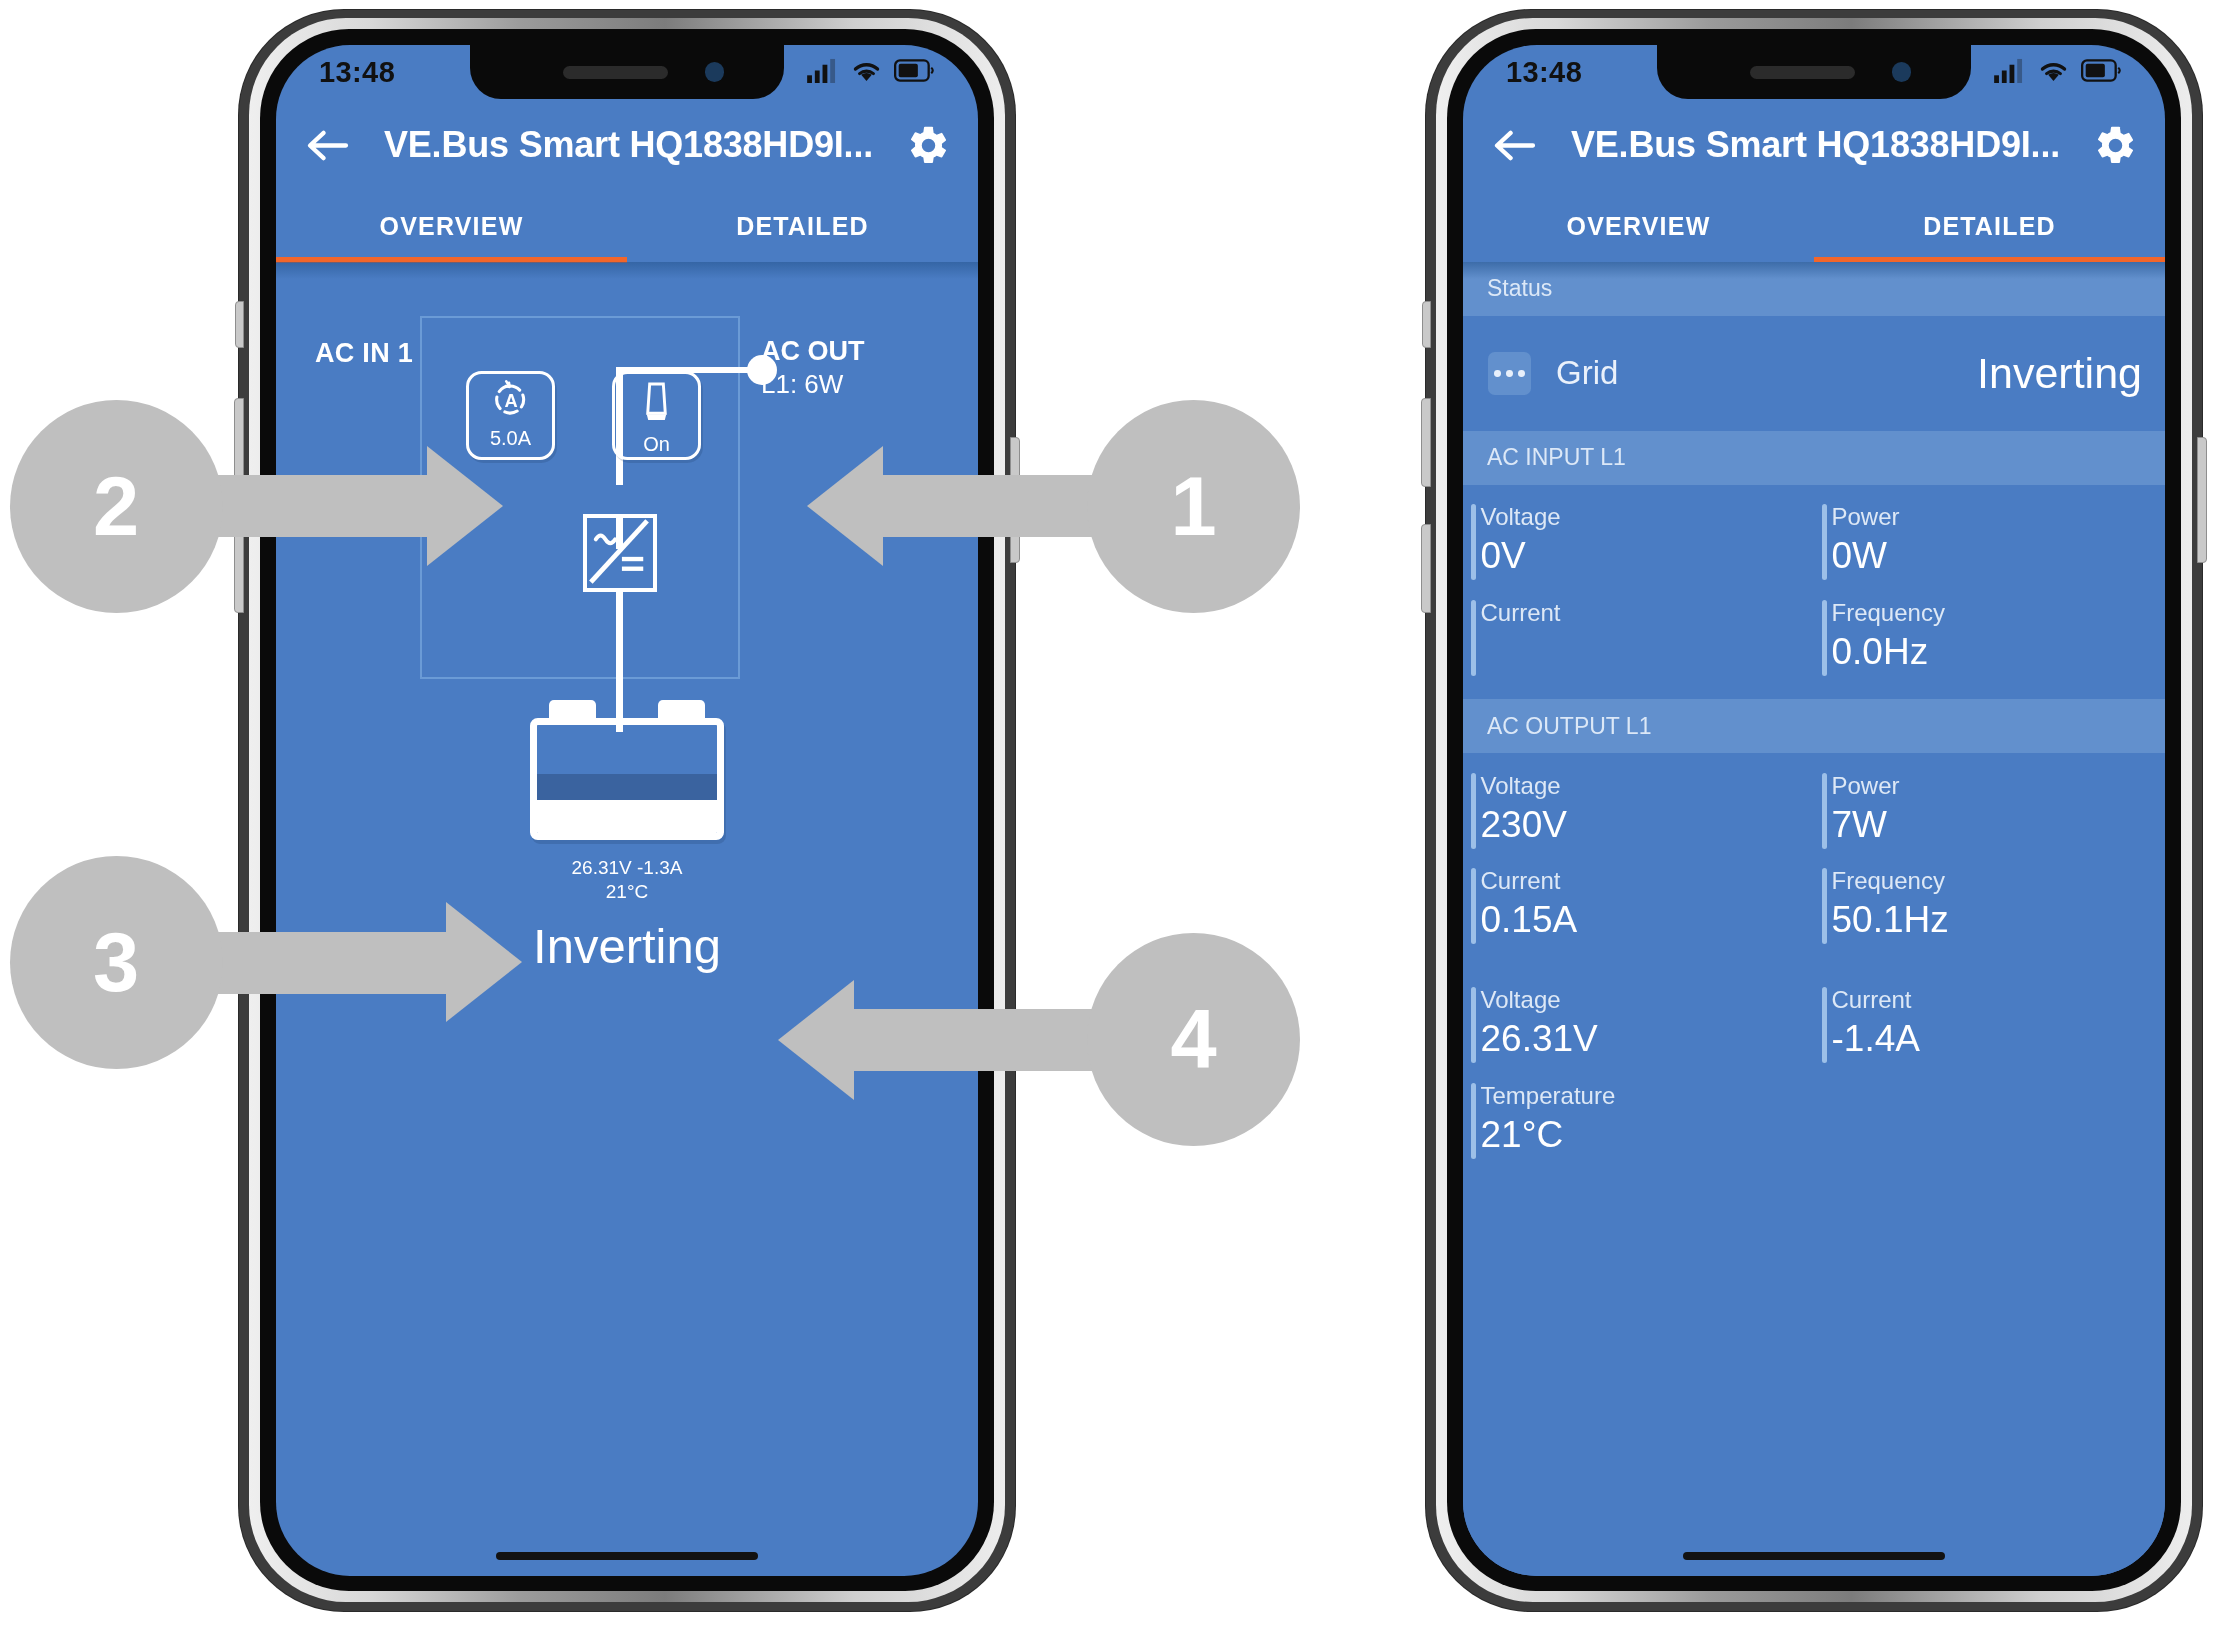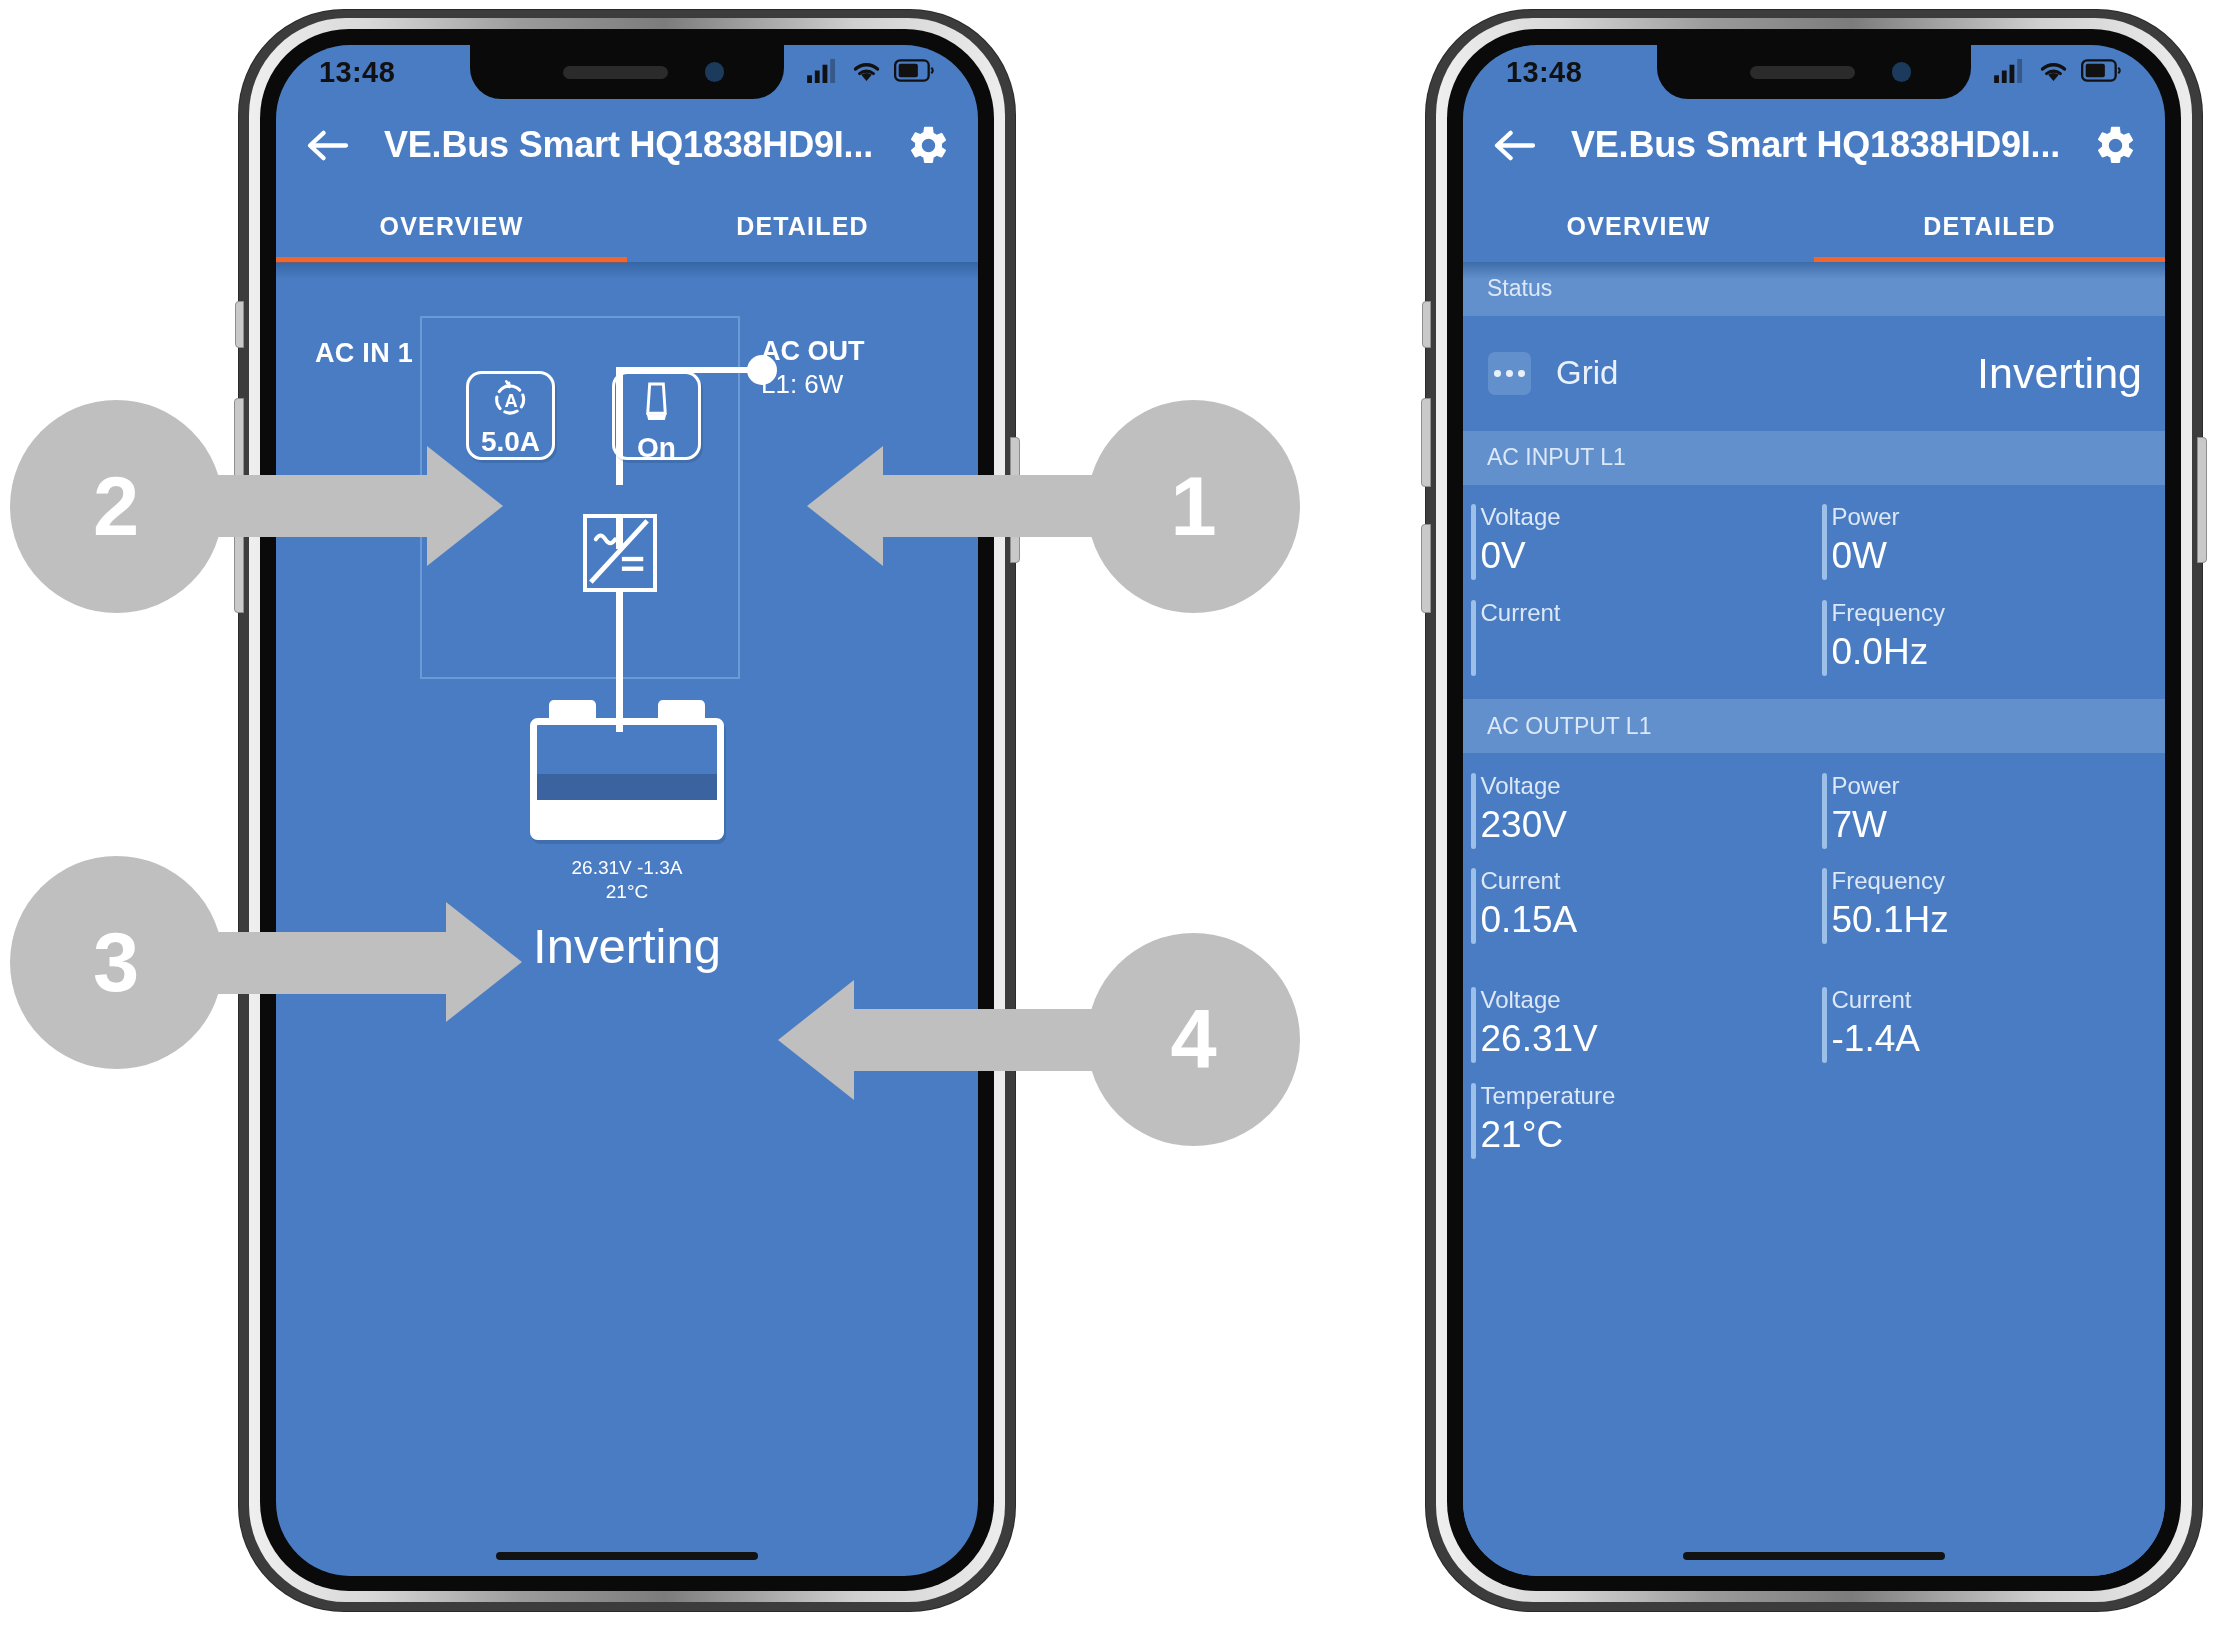--- a/index.html
+++ b/index.html
@@ -117,21 +117,21 @@
     font-size: 27px; font-weight: 700; line-height: 1.28;
   }
   .lbl-acout .w { font-weight: 400; font-size: 26px; }
 
   .tile {
     position: absolute; width: 89px; height: 89px; border: 3.9px solid #fff;
     border-radius: 15.5px; color: #fff; display: flex; flex-direction: column;
     align-items: center; justify-content: flex-start; padding-top: 5.8px;
     box-shadow: 1.9px 2.9px 0 rgba(20,50,90,.18);
   }
-  .tile .cap { font-size: 28px; line-height: 1; margin-top: 1.9px; font-weight: bold; }
+  .tile .cap { font-size: 20px; line-height: 1; margin-top: 1.9px; }
   .tile-limit { left: 190px; top: 109px; }
   .tile-switch { left: 336px; top: 109px; }
 
   .wire { position: absolute; background: #fff; }
   .wire-h { left: 340px; top: 105px; width: 147px; height: 6.8px; }
   .wire-v-top { left: 340px; top: 105px; width: 6.8px; height: 118px; }
   .wire-v-mid { left: 340px; top: 252px; width: 6.8px; height: 35px; }
   .wire-v-bot { left: 340px; top: 330px; width: 6.8px; height: 140px; }
   .dot {
     position: absolute; left: 471px; top: 93px; width: 30px; height: 30px;

